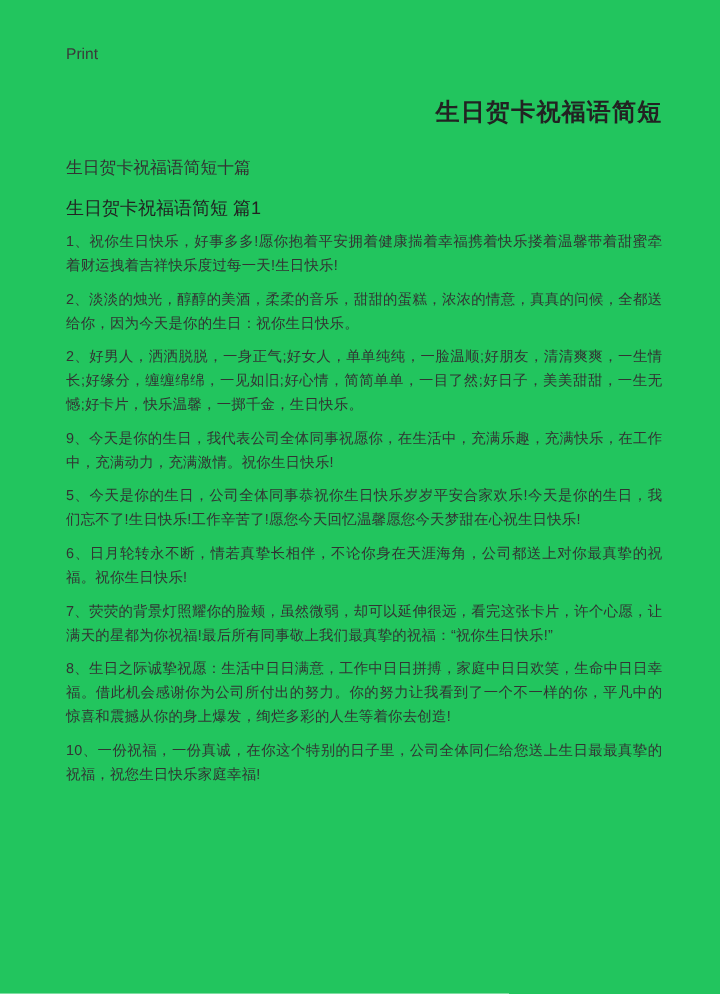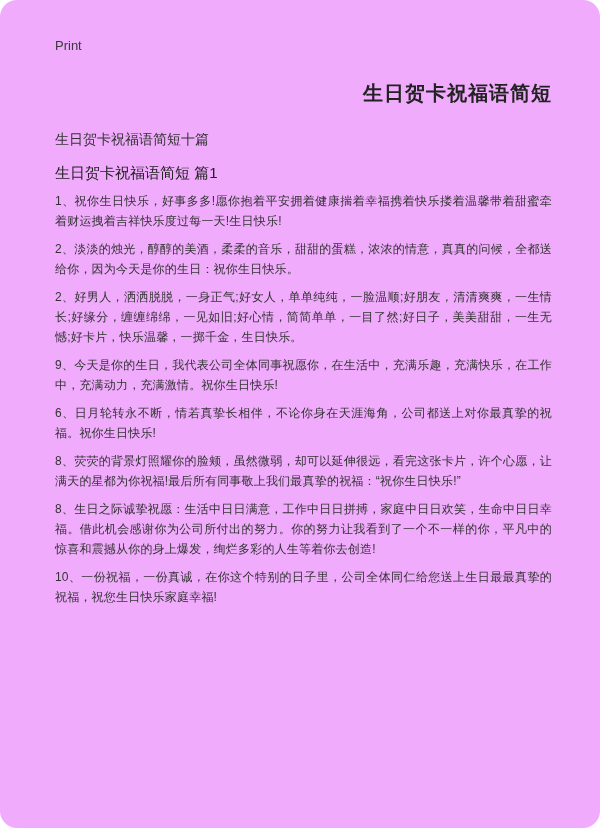--- a/index.html
+++ b/index.html
@@ -8,24 +8,23 @@
     background: #ffffff;
     font-family: "Liberation Sans", "DejaVu Sans", sans-serif;
   }
   body {
     height: 828px;
     overflow: hidden;
   }
   .page {
     width: 600px;
     height: 828px;
-    background: #f0abfc;
+    background: #22c55e;
     padding: 36px 48px 0 55px;
     color: #333333;
-    border-radius: 17px;
   }
   .print-link {
     font-size: 13px;
     color: #3a3a3a;
     display: inline-block;
     cursor: pointer;
   }
   .doc-title {
     text-align: right;
     font-size: 20px;
@@ -68,19 +67,20 @@
 
   <div class="doc-subtitle">生日贺卡祝福语简短十篇</div>
 
   <div class="section-heading">生日贺卡祝福语简短 篇1</div>
 
   <div class="content">
     <p>1、祝你生日快乐，好事多多!愿你抱着平安拥着健康揣着幸福携着快乐搂着温馨带着甜蜜牵着财运拽着吉祥快乐度过每一天!生日快乐!</p>
     <p>2、淡淡的烛光，醇醇的美酒，柔柔的音乐，甜甜的蛋糕，浓浓的情意，真真的问候，全都送给你，因为今天是你的生日：祝你生日快乐。</p>
     <p>2、好男人，洒洒脱脱，一身正气;好女人，单单纯纯，一脸温顺;好朋友，清清爽爽，一生情长;好缘分，缠缠绵绵，一见如旧;好心情，简简单单，一目了然;好日子，美美甜甜，一生无憾;好卡片，快乐温馨，一掷千金，生日快乐。</p>
     <p>9、今天是你的生日，我代表公司全体同事祝愿你，在生活中，充满乐趣，充满快乐，在工作中，充满动力，充满激情。祝你生日快乐!</p>
+    <p>5、今天是你的生日，公司全体同事恭祝你生日快乐岁岁平安合家欢乐!今天是你的生日，我们忘不了!生日快乐!工作辛苦了!愿您今天回忆温馨愿您今天梦甜在心祝生日快乐!</p>
     <p>6、日月轮转永不断，情若真挚长相伴，不论你身在天涯海角，公司都送上对你最真挚的祝福。祝你生日快乐!</p>
-    <p>8、荧荧的背景灯照耀你的脸颊，虽然微弱，却可以延伸很远，看完这张卡片，许个心愿，让满天的星都为你祝福!最后所有同事敬上我们最真挚的祝福：“祝你生日快乐!”</p>
+    <p>7、荧荧的背景灯照耀你的脸颊，虽然微弱，却可以延伸很远，看完这张卡片，许个心愿，让满天的星都为你祝福!最后所有同事敬上我们最真挚的祝福：“祝你生日快乐!”</p>
     <p>8、生日之际诚挚祝愿：生活中日日满意，工作中日日拼搏，家庭中日日欢笑，生命中日日幸福。借此机会感谢你为公司所付出的努力。你的努力让我看到了一个不一样的你，平凡中的惊喜和震撼从你的身上爆发，绚烂多彩的人生等着你去创造!</p>
     <p>10、一份祝福，一份真诚，在你这个特别的日子里，公司全体同仁给您送上生日最最真挚的祝福，祝您生日快乐家庭幸福!</p>
   </div>
 
 </div>
 
 </body></html>

